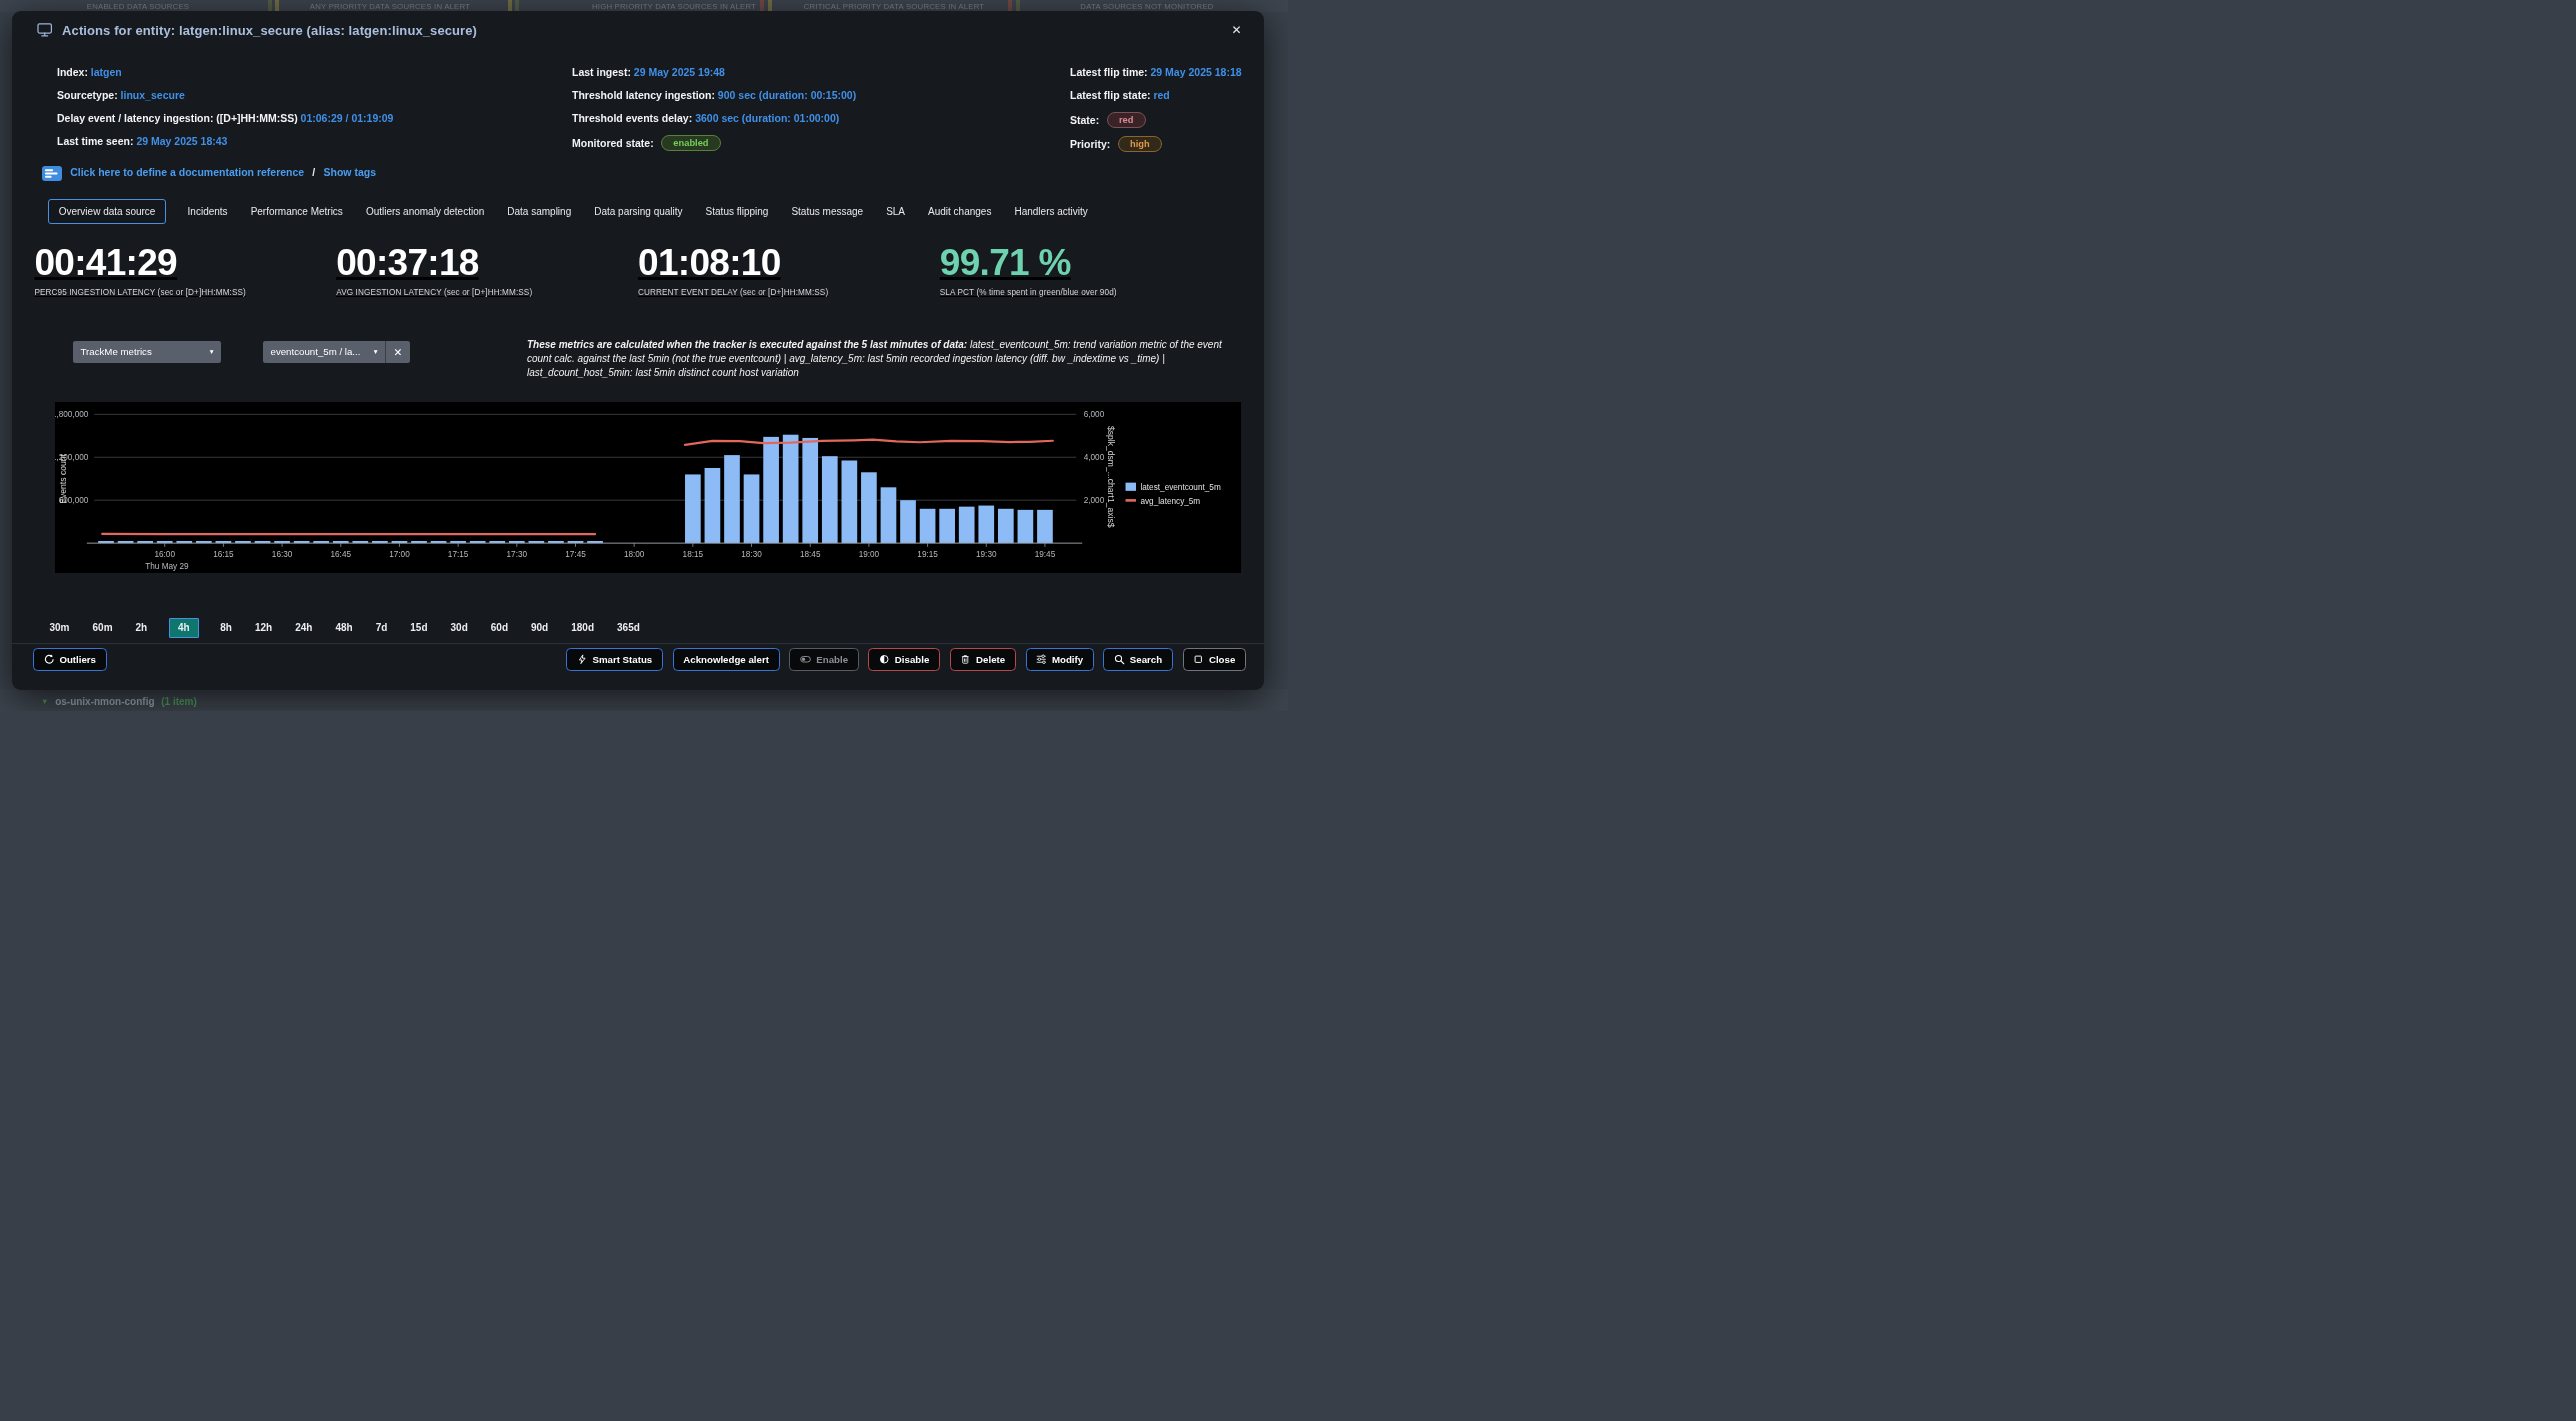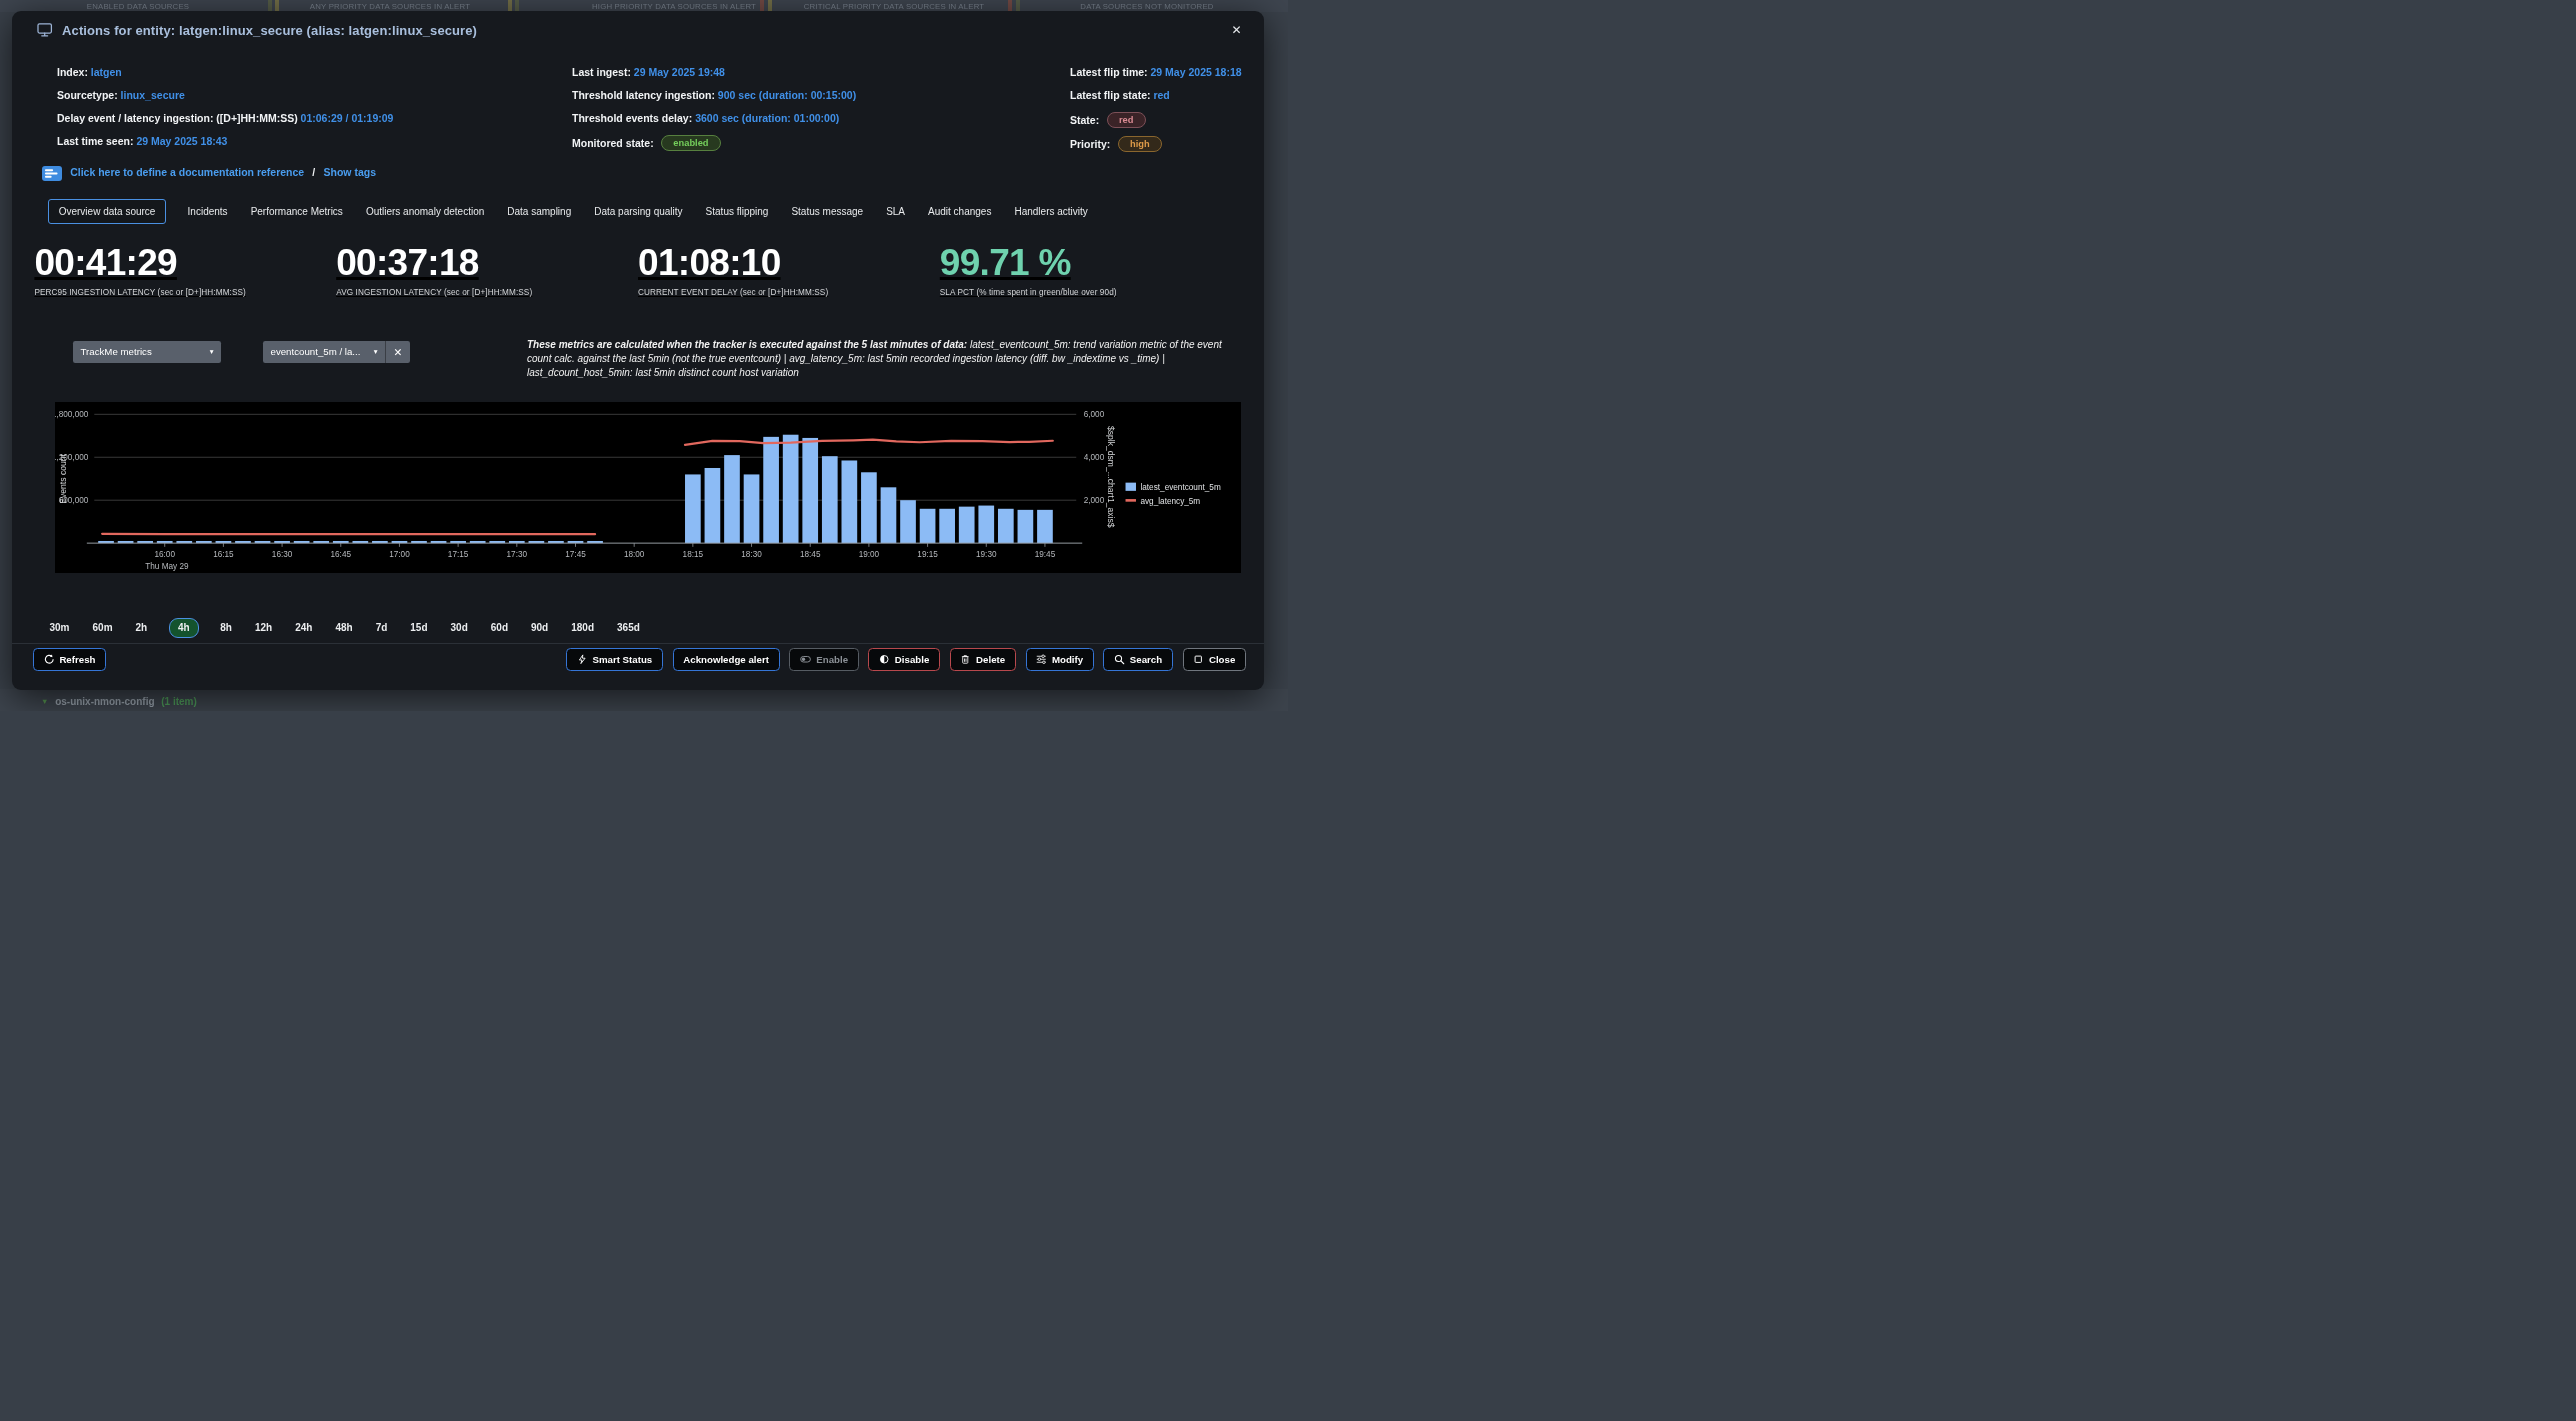--- a/index.html
+++ b/index.html
@@ -64,21 +64,21 @@
   .chartpanel{position:absolute;left:43px;top:391px;width:1186px;height:171px;background:#000;}
   .chartpanel svg{position:absolute;inset:0;}
   .chartpanel svg text{font-family:"Liberation Sans",sans-serif;}
   .chartpanel svg text.tick{font-size:11px;fill:#b6b9bd;}
   .chartpanel svg text.axis-label{font-size:11.5px;fill:#d2d4d6;}
   .chartpanel svg text.legend-label{font-size:11px;fill:#e0e2e4;}
 
   
   .ranges{position:absolute;left:36px;top:607px;display:flex;align-items:center;gap:20px;font-size:10px;color:#eceef0;font-weight:600;}
   .range{cursor:pointer;padding:3.7px 1.5px;}
-  .range.selected{border:1.5px solid #4a90e2;border-radius:9px;padding:3.7px 8.2px;background:#14532d;}
+  .range.selected{border:1.5px solid #4a90e2;border-radius:1px;padding:3.7px 8.2px;background:#0f766e;}
 
   
   .mfooter{position:absolute;left:0;right:0;top:632px;bottom:0;border-top:0.7px solid #2b3037;}
   .btn{display:inline-flex;align-items:center;background:#07090b;border-radius:4.5px;color:#fff;font-size:9.7px;font-weight:600;padding:5.2px 9.7px;border:0.7px solid #70767e;cursor:pointer;white-space:nowrap;}
   .btn svg{margin-right:5.2px;}
   .btn.blue{border-color:#3575d6;}
   .btn.red{border-color:#b8484d;}
   .btn.gray{border-color:#70767e;}
   .btn.disabled{color:#8b9096;border-color:#565c63;cursor:default;}
   .f-left{position:absolute;left:21px;top:4.5px;}
@@ -335,21 +335,21 @@
       <span class="range">365d</span>
     </div>
 
     <div class="mfooter">
       <div class="f-left">
         <button class="btn blue">
           <svg width="10.5" height="10.5" viewBox="0 0 14 14">
             <path d="M12.2 7a5.2 5.2 0 1 1-1.7-3.85" fill="none" stroke="#fff" stroke-width="1.5"></path>
             <polygon points="10.7,0.5 11.2,4.3 7.6,3.4" fill="#fff"></polygon>
           </svg>
-          <span>Refresh</span>
+          <span>Outliers</span>
         </button>
       </div>
       <div class="f-right">
         <button class="btn blue">
           <svg width="10.5" height="10.5" viewBox="0 0 14 14">
             <path d="M7.8 1.2 3.2 8h3.4L5.2 12.8 10.8 5.6H7.2Z" fill="none" stroke="#fff" stroke-width="1.2" stroke-linejoin="round"></path>
           </svg>
           <span>Smart Status</span>
         </button>
         <button class="btn blue">

